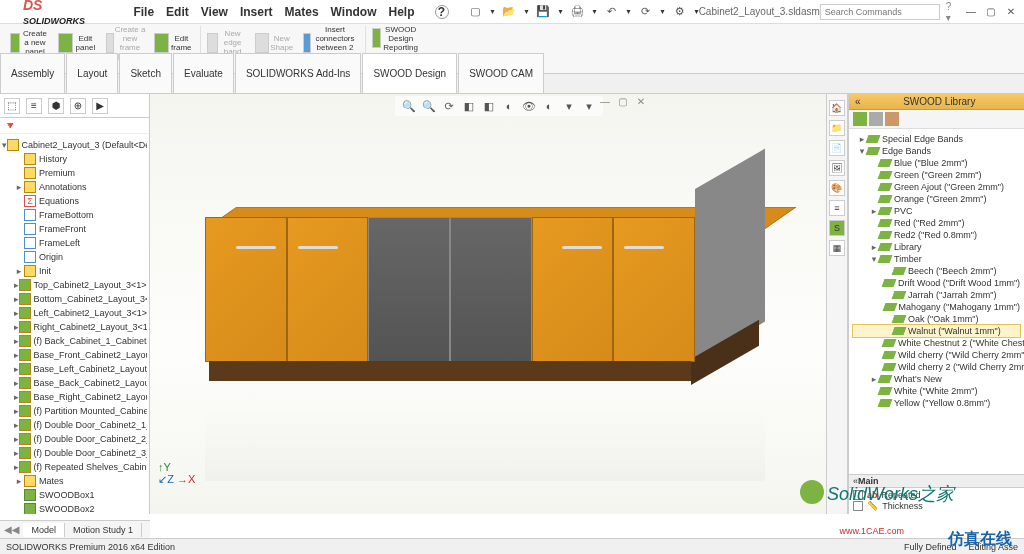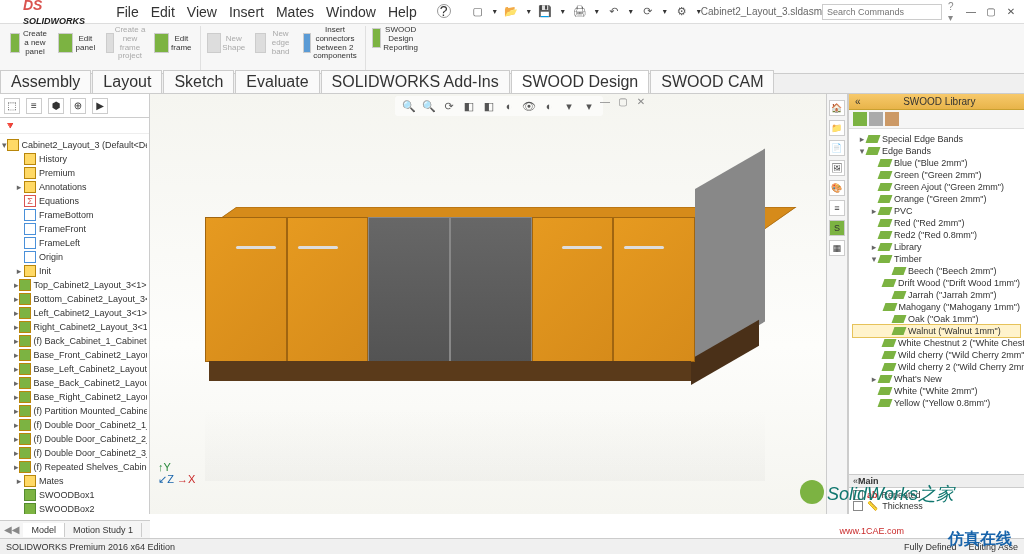--- a/index.html
+++ b/index.html
@@ -3,21 +3,21 @@
 <meta charset="utf-8">
 <style>
 * { box-sizing: border-box; margin: 0; padding: 0; font-family: "Segoe UI", Tahoma, sans-serif; }
 body { width: 1024px; height: 554px; overflow: hidden; background: #fff; font-size: 10px; color: #333; position: relative; }
 
 
 .titlebar { height: 24px; background: #fff; display: flex; align-items: center; border-bottom: 1px solid #ddd; }
 .logo { padding: 0 23px; font-weight: bold; font-style: italic; color: #d9534f; font-size: 12px; }
 .logo span { color: #1a1a1a; font-size: 9px; }
 .menu { display: flex; gap: 12px; padding-left: 6px; }
-.menu span { font-size: 14px; cursor: pointer; }
+.menu span { font-size: 12px; cursor: pointer; font-weight: bold; }
 .helpq { border: 1px solid #999; border-radius: 50%; width: 14px; height: 14px; display: inline-flex; align-items: center; justify-content: center; font-size: 9px; margin-left: 8px; }
 .qat { margin-left: 20px; display: flex; gap: 8px; align-items: center; }
 .qat-icon { width: 14px; height: 14px; display: inline-flex; align-items: center; justify-content: center; font-size: 11px; color: #555; }
 .doc-title { flex: 1; text-align: center; font-size: 10px; color: #666; }
 .search-box { width: 120px; height: 16px; border: 1px solid #ccc; font-size: 9px; padding: 0 4px; margin-right: 6px; }
 .winbtns { display: flex; gap: 6px; padding-right: 6px; }
 .winbtns span { width: 14px; text-align: center; cursor: pointer; color: #555; }
 
 
 .ribbon { height: 50px; background: #f7f7f7; border-bottom: 1px solid #ccc; display: flex; padding: 2px 4px; }
@@ -25,21 +25,21 @@
 .rgroup-row { display: flex; gap: 8px; }
 .rbtn { display: flex; flex-direction: row; align-items: center; width: 40px; font-size: 8px; line-height: 1.1; text-align: center; color: #333; }
 .rbtn.dim { color: #aaa; }
 .ricon { width: 20px; height: 20px; background: #e8e8e8; border: 1px solid #ccc; margin-bottom: 2px; }
 .ricon.green { background: #7cb342; }
 .ricon.blue { background: #5b9bd5; }
 .ricon.grey { background: #ddd; }
 
 
 .tabs { height: 20px; background: #f0f0f0; border-bottom: 1px solid #ccc; display: flex; align-items: flex-end; }
-.tab { padding: 2px 10px; font-size: 16px; border: 1px solid #ccc; border-bottom: none; background: #fafafa; margin-right: 1px; }
+.tab { padding: 14px 10px; font-size: 10px; border: 1px solid #ccc; border-bottom: none; background: #fafafa; margin-right: 1px; }
 .tab.active { background: #fff; }
 
 
 .main { display: flex; height: 420px; position: relative; }
 
 
 .tree-panel { width: 150px; border-right: 1px solid #ccc; background: #fff; display: flex; flex-direction: column; overflow: hidden; }
 .tree-tabs { height: 24px; display: flex; border-bottom: 1px solid #ccc; align-items: center; padding: 0 4px; gap: 6px; }
 .tree-tabs .ticon { width: 16px; height: 16px; border: 1px solid #ccc; display: inline-flex; align-items: center; justify-content: center; font-size: 10px; }
 .tree-body { flex: 1; overflow: hidden; padding: 4px 2px; }
@@ -182,25 +182,25 @@
       <div class="rbtn">
           <div class="ricon green"></div>
           <span>Edit frame</span>
         </div>
     </div>
   </div>
   <div class="rgroup">
     <div class="rgroup-row">
       <div class="rbtn dim">
           <div class="ricon grey"></div>
-          <span>New Shape</span>
+          <span>New edge band</span>
         </div>
       <div class="rbtn dim">
           <div class="ricon grey"></div>
-          <span>New edge band</span>
+          <span>New Shape</span>
         </div>
       <div class="rbtn" style="width:56px">
           <div class="ricon blue"></div>
           <span>Insert connectors between 2 components</span>
         </div>
     </div>
   </div>
   <div class="rgroup" style="border-right:none">
     <div class="rgroup-row">
       <div class="rbtn" style="width:48px">

